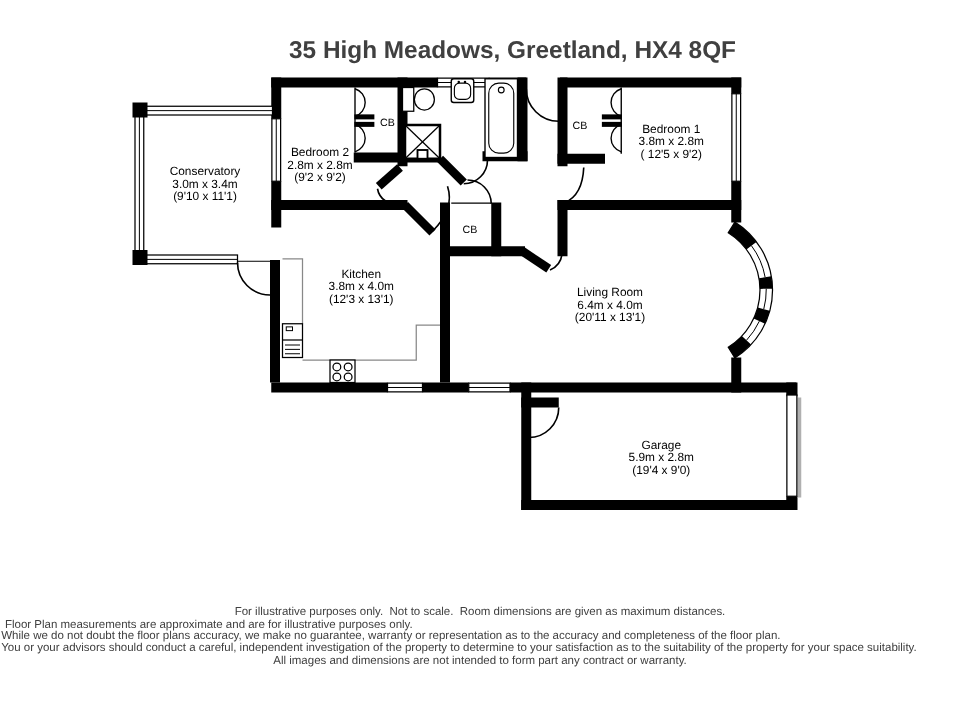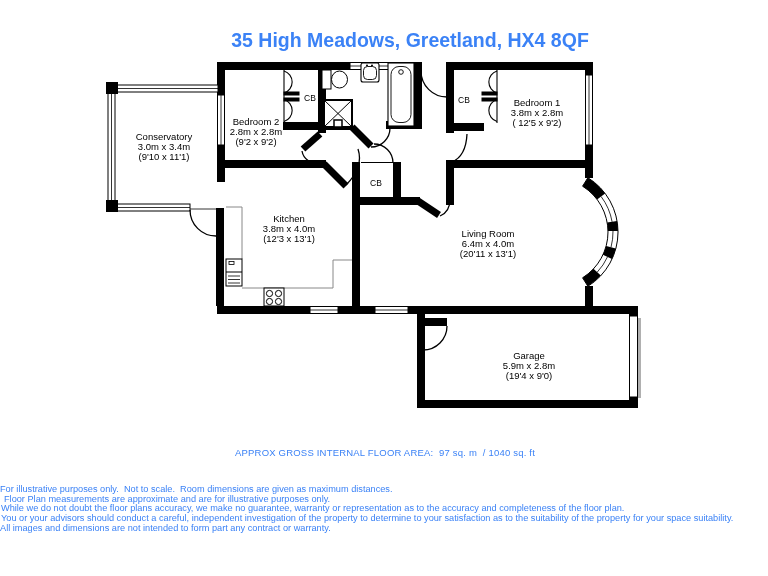--- a/index.html
+++ b/index.html
@@ -1,21 +1,21 @@
 <!DOCTYPE html>
 <html><head>
 <meta charset="utf-8">
 <style>
   html,body{margin:0;padding:0;background:#fff;width:768px;height:576px;overflow:hidden;}
-  #canvas{position:relative;width:768px;height:576px;font-family:"Liberation Sans",sans-serif;color:#3b82f6;}
+  #canvas{position:relative;width:768px;height:576px;font-family:"Liberation Sans",sans-serif;color:#404040;}
   .abs{position:absolute;}
   #title{top:29px;left:410px;transform:translateX(-50%);font-weight:bold;font-size:19.5px;white-space:pre;}
   #floorarea{top:447px;left:385px;transform:translateX(-50%);font-size:9.5px;letter-spacing:.2px;white-space:pre;}
   .disc{width:768px;font-size:9.2px;white-space:pre;}
-  .disc.c{}
+  .disc.c{text-align:center;}
   svg text{font-family:"Liberation Sans",sans-serif;fill:#000;}
 </style>
 </head>
 <body>
 
 <div id="canvas">
   <div id="title" class="abs">35 High Meadows, Greetland, HX4 8QF</div>
 
   <svg class="abs" style="top:0;left:0" width="768" height="576" viewBox="0 0 768 576">
 
@@ -212,20 +212,19 @@
         <text x="529" y="379">(19'4 x 9'0)</text>
       </g>
       <g font-size="8.5">
         <text x="310" y="101">CB</text>
         <text x="464" y="103">CB</text>
         <text x="376" y="186">CB</text>
       </g>
     </g>
   </svg>
 
-  <div id="floorarea" class="abs">APPROX GROSS INTERNAL FLOOR AREA:  97 sq. m  / 1040 sq. ft</div>
 
   <div class="abs disc c" style="top:484px;left:0">For illustrative purposes only.  Not to scale.  Room dimensions are given as maximum distances.</div>
   <div class="abs disc" style="top:493.7px;left:4px">Floor Plan measurements are approximate and are for illustrative purposes only.</div>
   <div class="abs disc" style="top:503.4px;left:1px">While we do not doubt the floor plans accuracy, we make no guarantee, warranty or representation as to the accuracy and completeness of the floor plan.</div>
   <div class="abs disc" style="top:513.1px;left:1px">You or your advisors should conduct a careful, independent investigation of the property to determine to your satisfaction as to the suitability of the property for your space suitability.</div>
   <div class="abs disc c" style="top:522.8px;left:0">All images and dimensions are not intended to form part any contract or warranty.</div>
 </div>
 
 </body></html>

